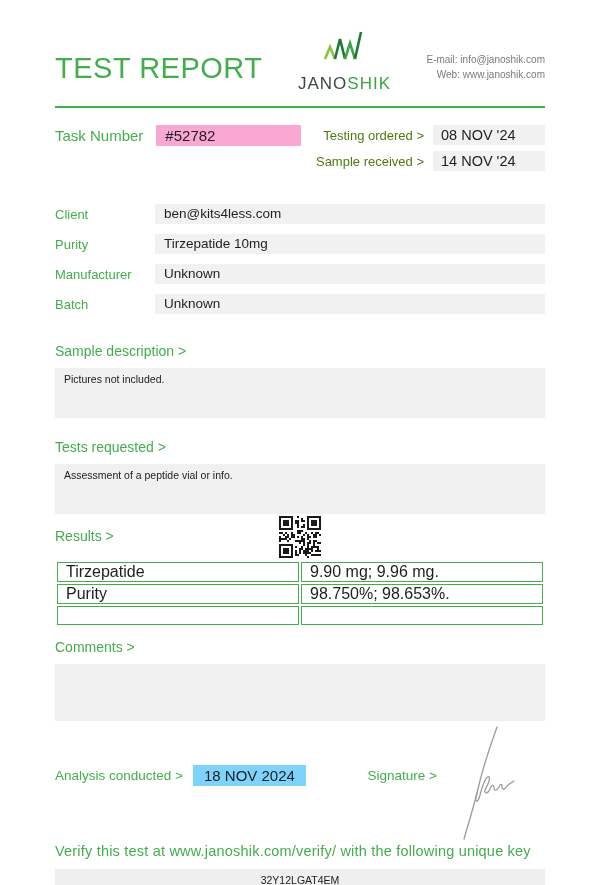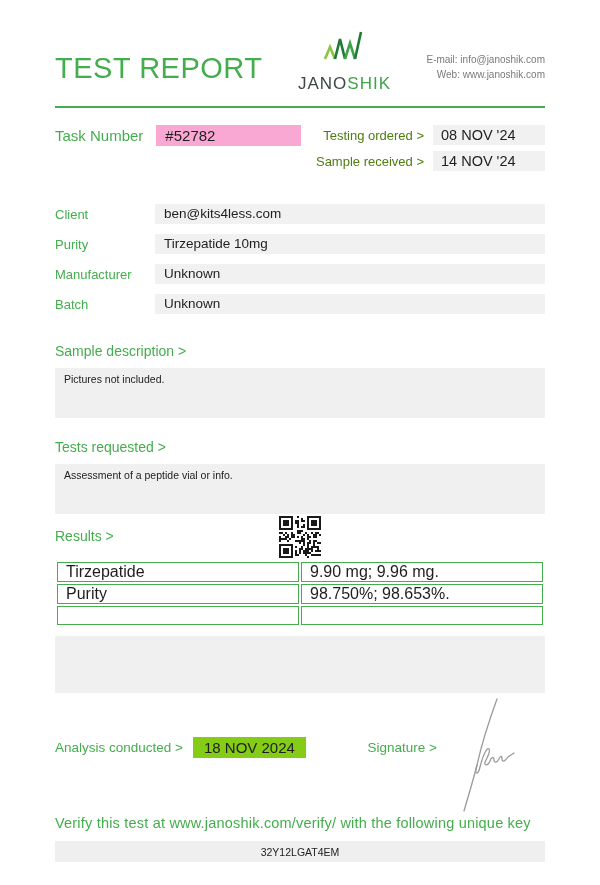--- a/index.html
+++ b/index.html
@@ -52,21 +52,21 @@
   table.results { width:100%; border-collapse:separate; border-spacing:2px; }
   table.results td { border:1px solid #44ad4d; height:19px; font-size:16px; padding:0 8px; background:#fff; }
   table.results td.name { width:50%; }
 
   .mt-comments { margin-top:12px; }
 
   
   .analysis-row { display:flex; justify-content:space-between; align-items:center; margin-top:42px; position:relative;gap:28px; }
   .analysis-left { display:flex; align-items:center; }
   .analysis-label { color:#44ad4d; font-size:13.5px; }
-  .analysis-date { background:#84cc16; margin-left:10px; padding:2px 11px; font-size:15px; font-weight:500; color:#1e1e1e; }
+  .analysis-date { background:#7dd3fc; margin-left:10px; padding:2px 11px; font-size:15px; font-weight:500; color:#1e1e1e; }
   .sig-group { display:flex; align-items:center; margin-right:28px; }
   .sig-label { color:#44ad4d; font-size:13.5px; }
   .sig-wrap { position:relative; width:64px; height:24px; margin-left:16px; }
   .sig-wrap svg { position:absolute; top:-40px; left:0; overflow:visible; }
 
   
   .verify-text { margin-top:56px; color:#44ad4d; font-size:14.5px; letter-spacing:.2px; }
   .key-bar { margin-top:10px; background:#efefef; height:21px; display:flex; align-items:center; justify-content:center; font-size:10.5px; color:#222; }
 </style>
 </head>
@@ -168,20 +168,21 @@
         <td class="name">Purity</td>
         <td>98.750%; 98.653%.</td>
       </tr>
       <tr>
         <td class="name"></td>
         <td></td>
       </tr>
     </tbody>
   </table>
 
+  <div class="section-heading mt-comments">Comments &gt;</div>
   <div class="gray-box box-57"></div>
 
   <div class="analysis-row">
     <div class="analysis-left">
       <span class="analysis-label">Analysis conducted &gt;</span>
       <span class="analysis-date">18 NOV 2024</span>
     </div>
     <div class="sig-group">
       <span class="sig-label">Signature &gt;</span>
       <span class="sig-wrap">

